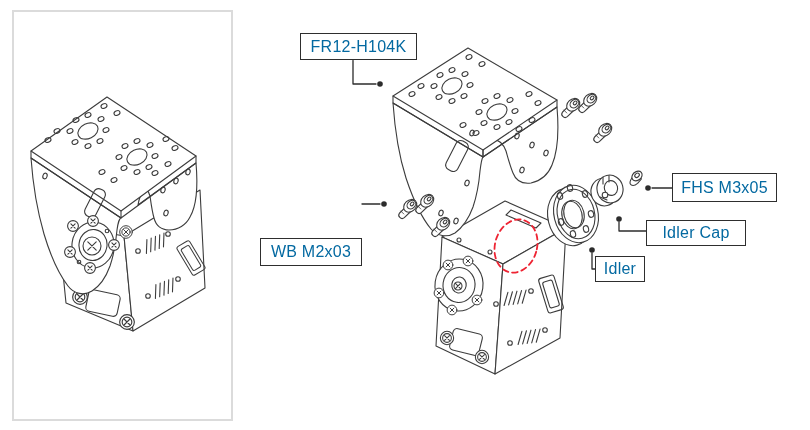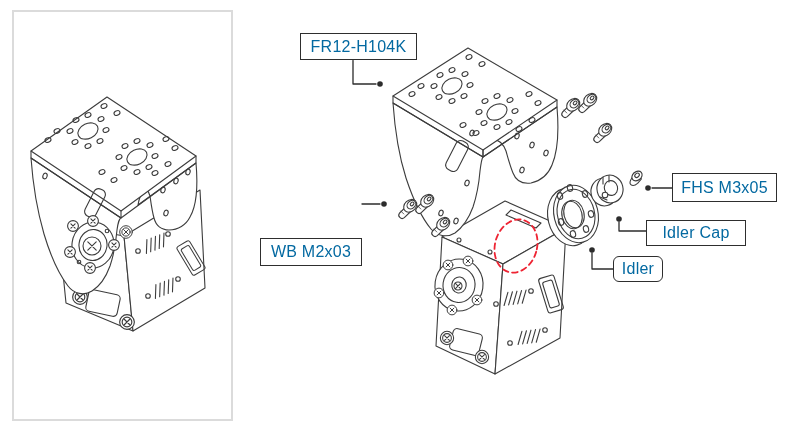--- a/index.html
+++ b/index.html
@@ -8,21 +8,21 @@
   .panel{position:absolute;left:12px;top:10px;width:221px;height:411px;
          box-sizing:border-box;border:2px solid #dbdbdb;background:#fff;}
   svg.art{position:absolute;left:0;top:0;}
   .label-box{position:absolute;display:flex;align-items:center;justify-content:center;
              box-sizing:border-box;background:#fff;border:1.4px solid #2e2e2e;
              color:#0369a1;font-size:16px;letter-spacing:.25px;white-space:nowrap;z-index:3;}
   .lb-fr12{left:300px;top:33px;width:117px;height:27px;}
   .lb-wb{left:260px;top:190px;width:102px;height:28px;margin-top:48px;}
   .lb-fhs{left:672px;top:173px;width:105px;height:29px;}
   .lb-idlercap{left:646px;top:220px;width:100px;height:26px;}
-  .lb-idler{left:613px;top:256px;width:50px;height:26px;border-radius:6px;}
+  .lb-idler{left:595px;top:256px;width:50px;height:26px;}
 </style>
 </head>
 <body>
 
 <div class="stage">
 
   <div class="panel"></div>
 
   <svg class="art" width="810" height="430" viewBox="0 0 810 430" fill="none" stroke-linecap="round" stroke-linejoin="round">
     <defs>

